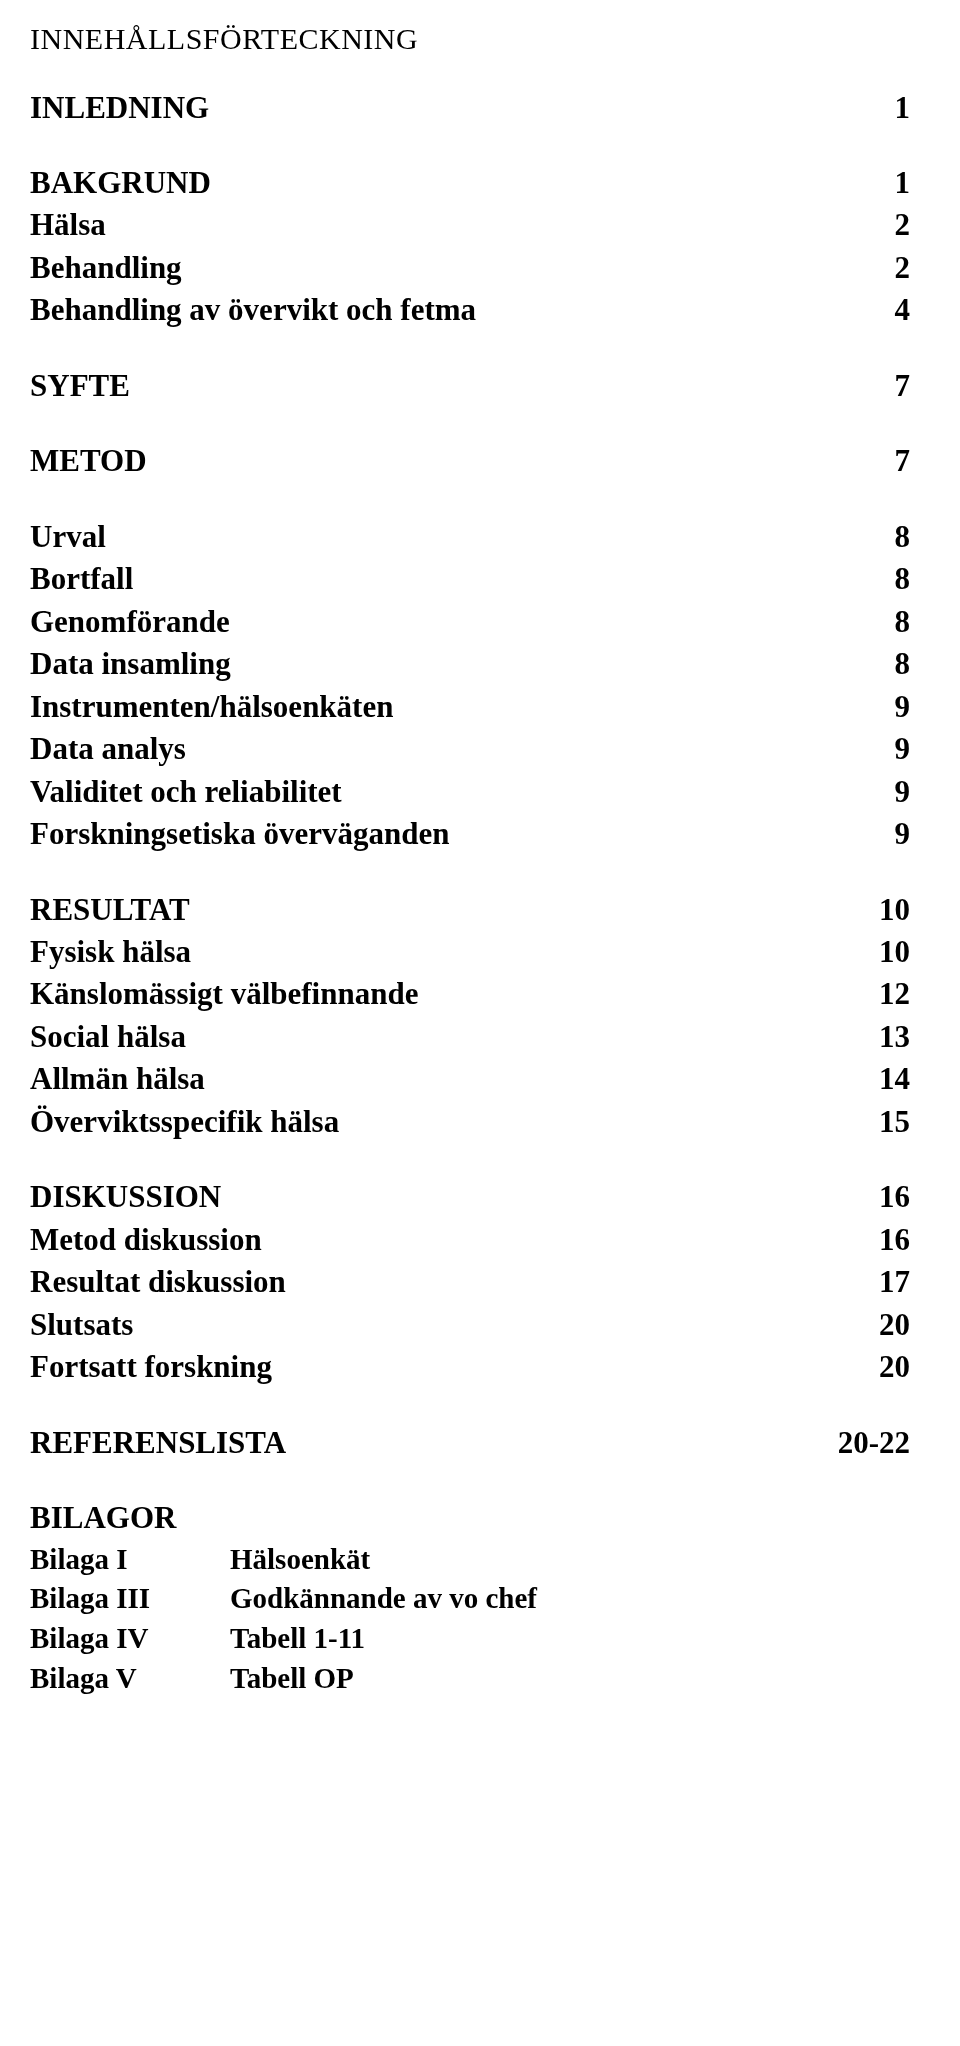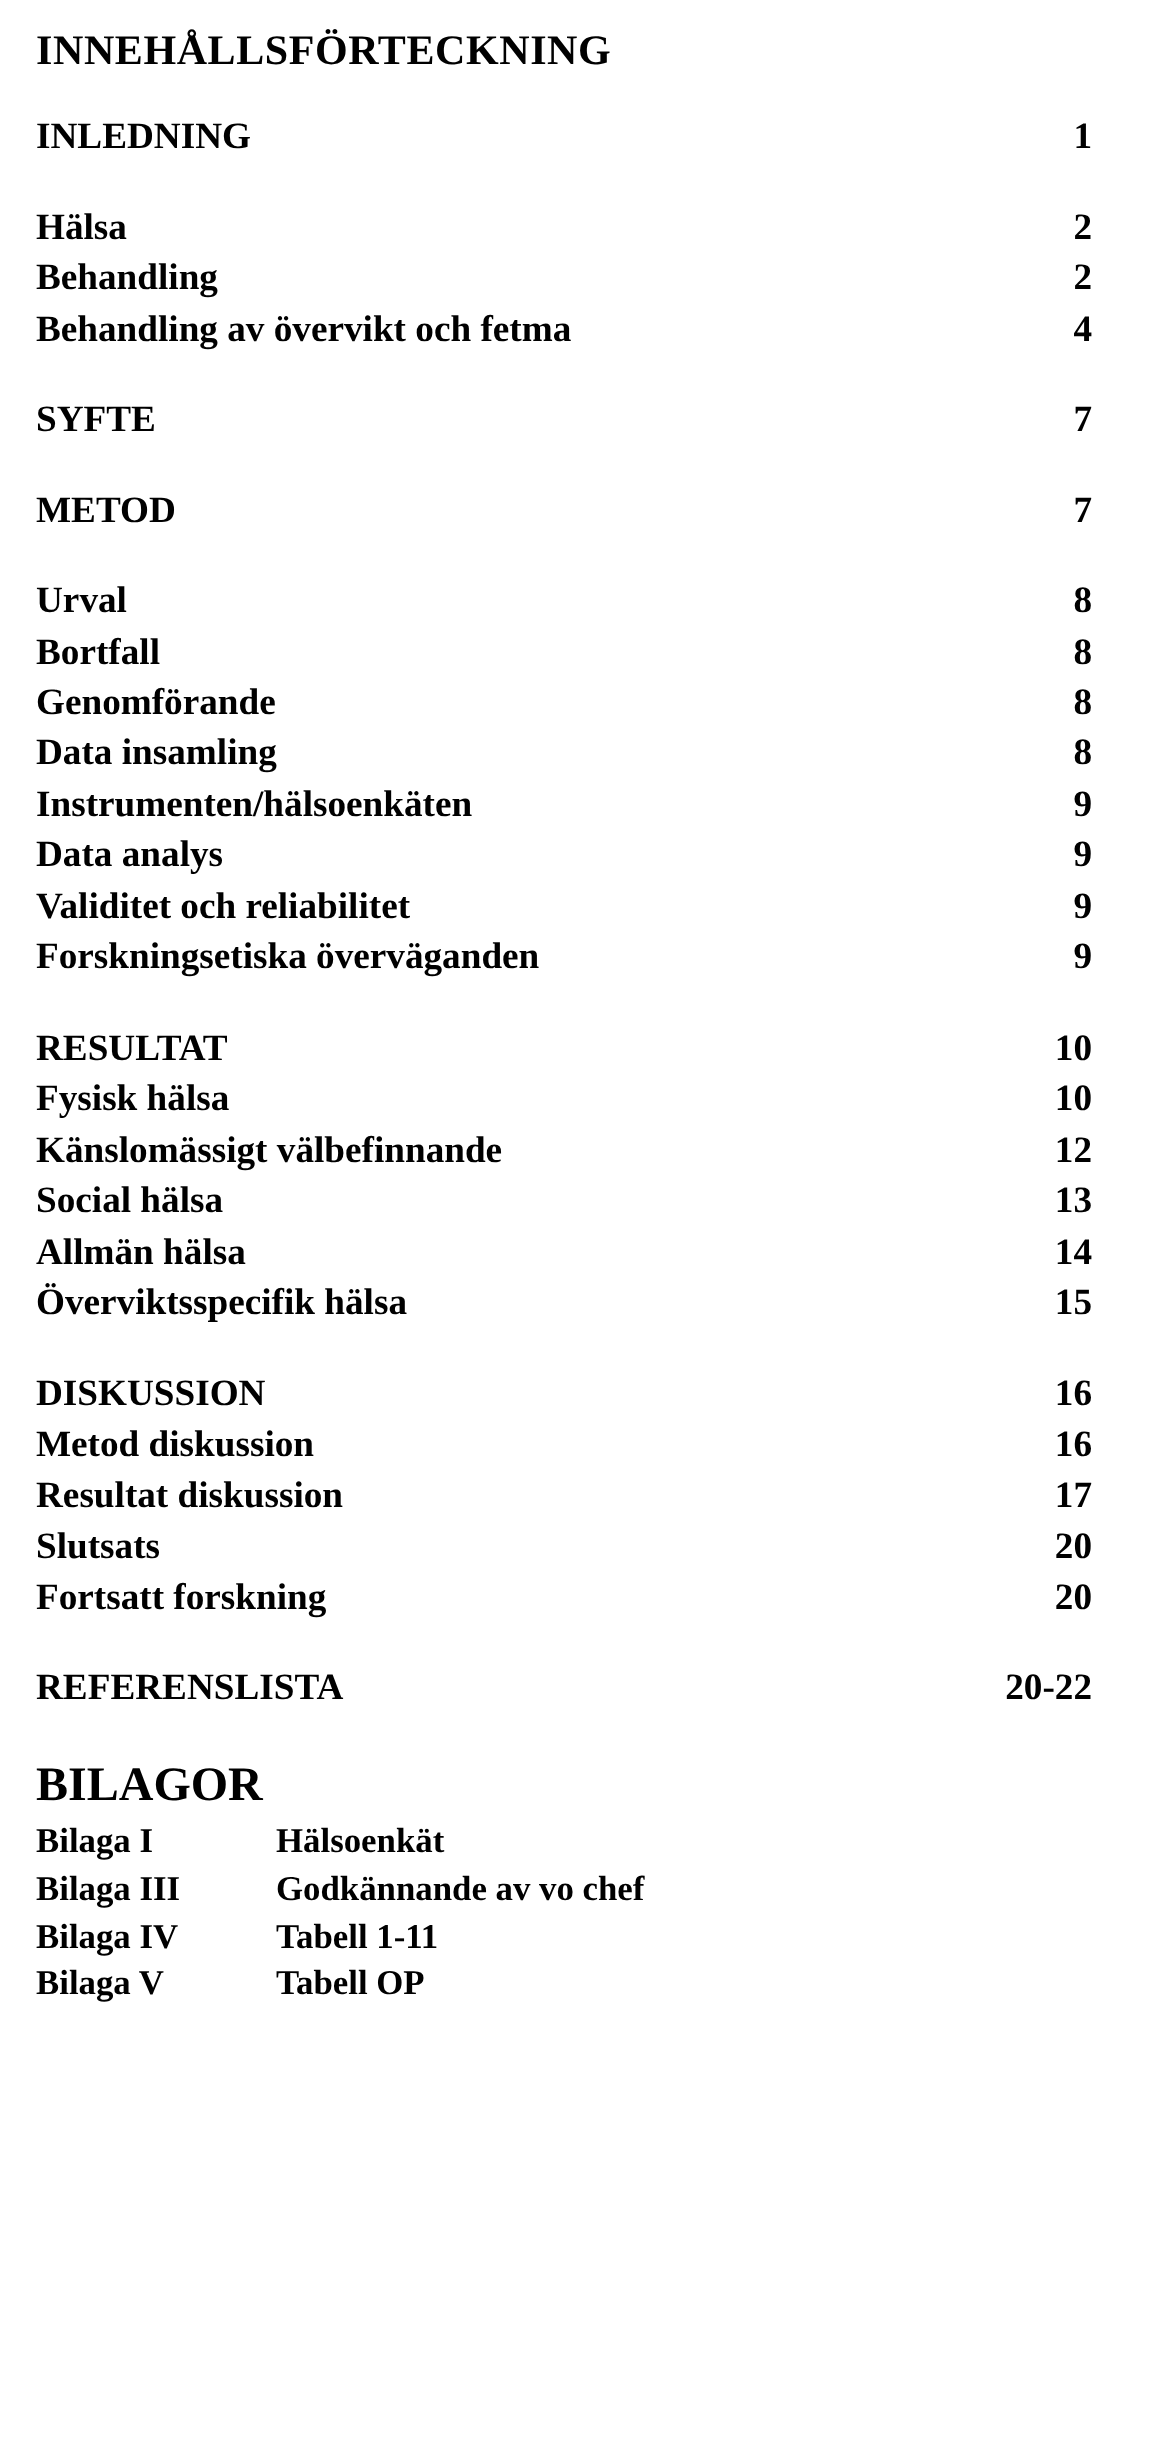--- a/index.html
+++ b/index.html
@@ -14,22 +14,22 @@
     color: #000000;
   }
   .page {
     position: relative;
     width: 960px;
     min-height: 2046px;
     box-sizing: border-box;
     padding: 22px 40px 0 30px;
   }
   .doc-title {
-    font-size: 35px;
-    font-weight: bold;
+    font-size: 30px;
+    font-weight: normal;
     letter-spacing: 0.5px;
     line-height: 1.15;
     margin: 0 0 30px 0;
   }
   .toc {
     width: 100%;
     border-collapse: collapse;
   }
   .toc tr.spacer td {
     height: 33px;
@@ -69,21 +69,21 @@
     font-weight: bold;
   }
   .appendix-row .ap-name {
     width: 200px;
     flex: 0 0 200px;
   }
   .appendix-row .ap-desc {
     flex: 1 1 auto;
   }
   .appendix-title {
-    font-size: 40px;
+    font-size: 31px;
     line-height: 1.37;
     font-weight: bold;
   }
 </style>
 </head>
 <body>
 
 <div class="page">
 
   <h1 class="doc-title">INNEHÅLLSFÖRTECKNING</h1>
@@ -91,20 +91,24 @@
   <table class="toc">
     <tbody>
         <tr>
           <td class="label bold">INLEDNING</td>
           <td class="page-num bold">1</td>
         </tr>
         <tr class="spacer">
           <td colspan="2"></td>
         </tr>
         <tr>
+          <td class="label bold">BAKGRUND</td>
+          <td class="page-num bold">1</td>
+        </tr>
+        <tr>
           <td class="label bold">Hälsa</td>
           <td class="page-num bold">2</td>
         </tr>
         <tr>
           <td class="label bold">Behandling</td>
           <td class="page-num bold">2</td>
         </tr>
         <tr>
           <td class="label bold">Behandling av övervikt och fetma</td>
           <td class="page-num bold">4</td>

